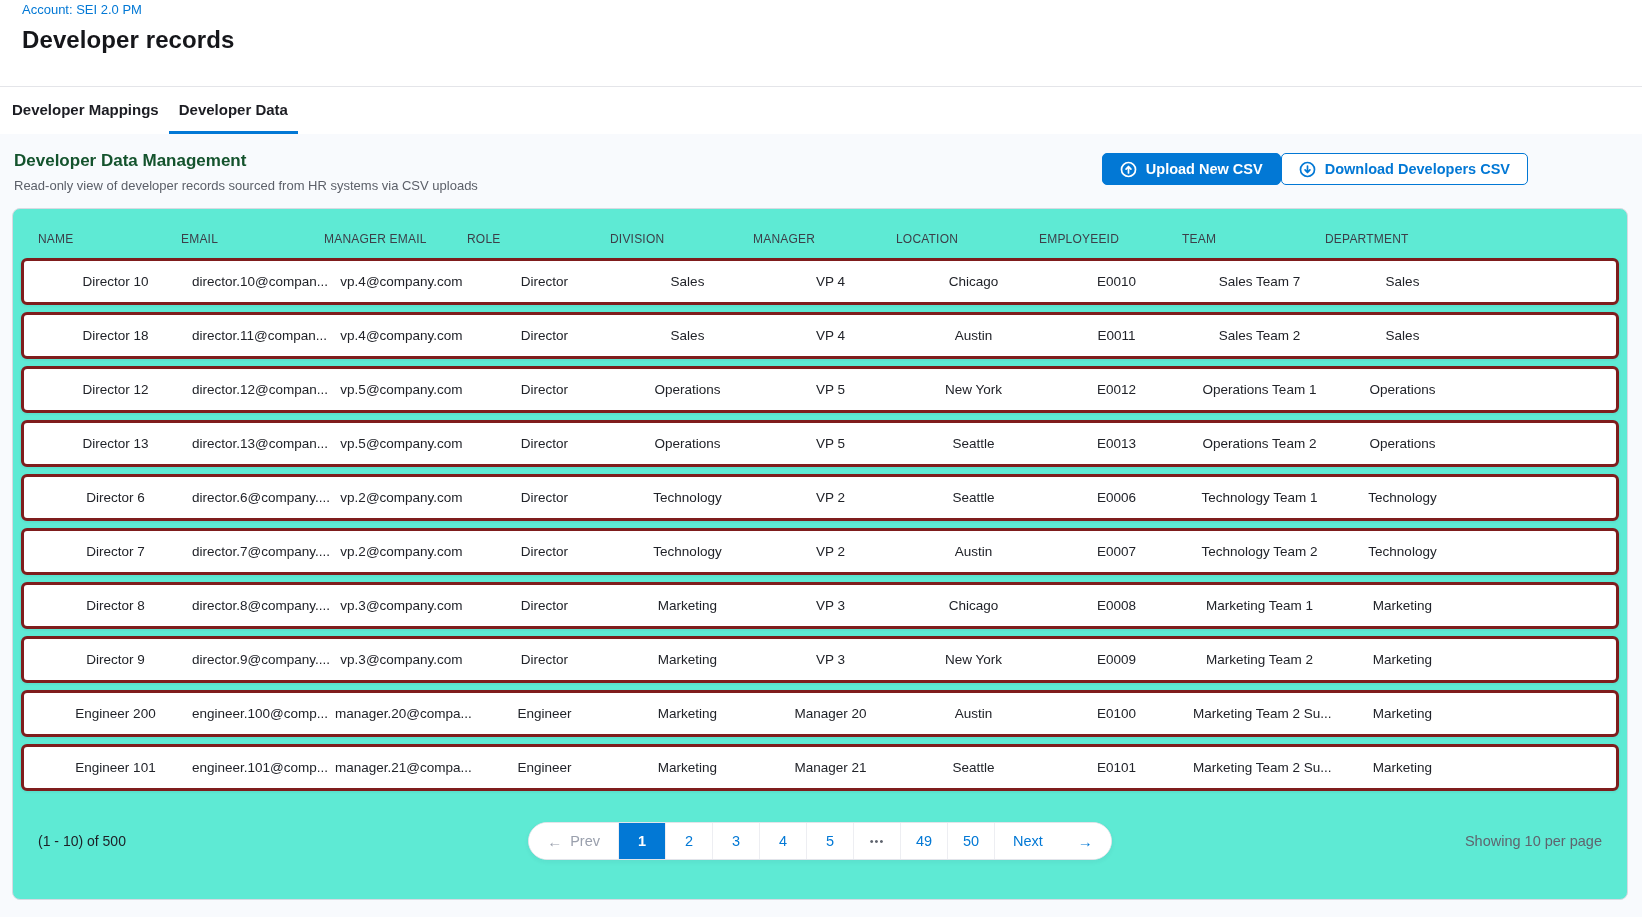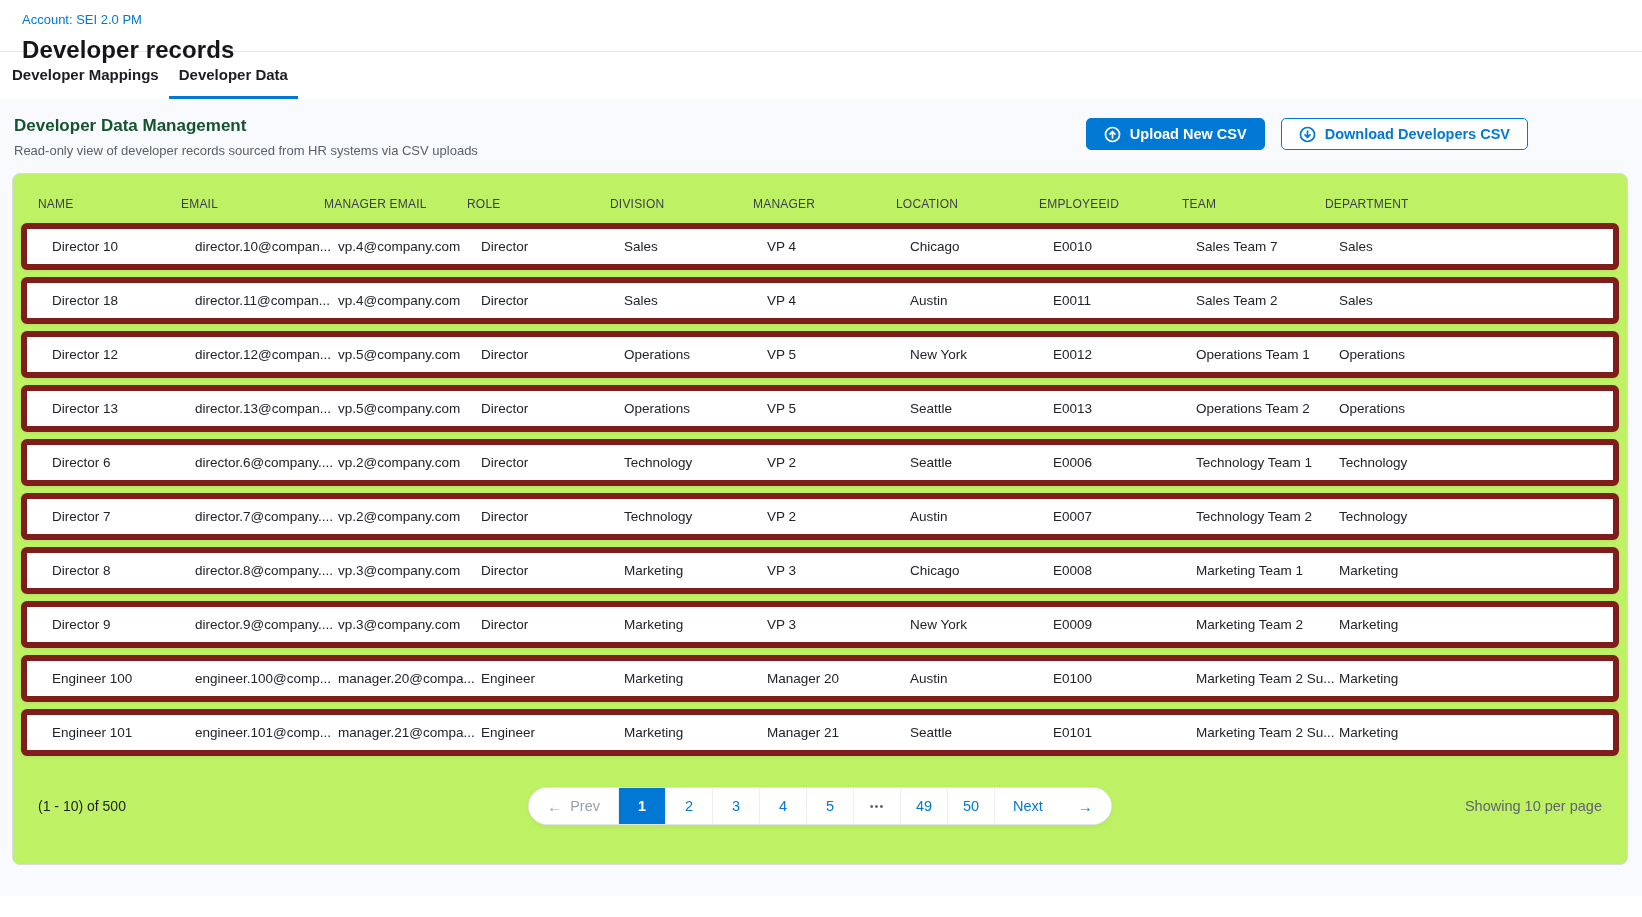--- a/index.html
+++ b/index.html
@@ -5,45 +5,45 @@
   * { box-sizing: border-box; margin: 0; padding: 0; }
   html, body { width: 1642px; height: 917px; }
   body {
     font-family: "Liberation Sans", sans-serif;
     background: #ffffff;
     color: #1f2128;
     overflow: hidden;
   }
 
   
-  .page-header { background: #fff; padding: 10px 24px 0 22px; height: 52px; border-bottom: 1px solid #e4e5e9; }
+  .page-header { background: #fff; padding: 0 24px 0 22px; height: 87px; border-bottom: 1px solid #e4e5e9; }
   .account-link { color: #0278d5; font-size: 13px; text-decoration: none; display: inline-block; cursor: pointer; }
   .page-title { font-size: 24px; font-weight: 700; color: #15161a; margin-top: 8px; letter-spacing: .1px; }
 
   
   .tab-bar { background: #fff; height: 47px; display: flex; align-items: stretch; padding: 0 2px; }
   .tab { display: flex; align-items: center; padding: 0 10px; font-size: 15px; font-weight: 700; color: #1c1d23; border-bottom: 3px solid transparent; cursor: pointer; }
   .tab.active { border-bottom-color: #0278d5; }
 
   
   .content { background: #f8fafd; height: 797px; padding: 17px 14px 0 12px; }
   .section-row { display: flex; justify-content: space-between; align-items: flex-start; padding-left: 2px; }
   .section-title { font-size: 17px; font-weight: 700; color: #14532d; }
   .section-subtitle { font-size: 13px; color: #5c6069; margin-top: 7px; }
-  .actions { display: flex; gap: 16px; margin-right: 100px; margin-top: 2px; }
+  .actions { display: flex; gap: 0; margin-right: 100px; margin-top: 2px; }
   .btn { height: 32px; display: inline-flex; align-items: center; gap: 9px; border-radius: 5px; font-weight: 700; font-size: 14.5px; padding: 0 17px; cursor: pointer; font-family: "Liberation Sans", sans-serif; }
   .btn-primary { background: #0278d5; color: #fff; border: 1px solid #0278d5; }
   .btn-outline { background: #fff; color: #0278d5; border: 1.5px solid #0278d5; }
   .btn svg { display: block; }
 
   
-  .table-card { margin-top: 15px; background: #bef264; border: 1px solid #d8dae2; border-radius: 8px; padding: 8px 8px 0 8px; height: 692px; }
+  .table-card { margin-top: 15px; background: #5eead4; border: 1px solid #d8dae2; border-radius: 8px; padding: 8px 8px 0 8px; height: 692px; }
   .thead { display: grid; grid-template-columns: repeat(10, 143px); padding: 15px 0 12px 17px; }
   .th { font-size: 12px; letter-spacing: .2px; color: #3c3f49; font-weight: 500; text-transform: uppercase; white-space: nowrap; }
-  .row-card { display: grid; grid-template-columns: repeat(10, 143px); align-items: center; height: 47px; background: #fff; border: 6px solid #7f1d1d; border-radius: 6px; box-shadow: 0 1px 3px rgba(25,30,60,.08); margin-bottom: 7px; padding-left: 25px; }
+  .row-card { display: grid; grid-template-columns: repeat(10, 143px); align-items: center; height: 47px; background: #fff; border: 3px solid #7f1d1d; border-radius: 6px; box-shadow: 0 1px 3px rgba(25,30,60,.08); margin-bottom: 7px; padding-left: 25px; text-align: center; }
   .cell { font-size: 13.5px; color: #212329; white-space: nowrap; overflow: hidden; padding-right: 10px; }
 
   
   .table-footer { display: flex; align-items: center; padding: 24px 17px 0 17px; }
   .range-label { font-size: 14px; color: #1d1f26; flex: 1; }
   .per-page { font-size: 14.5px; color: #5f646e; flex: 1; text-align: right; }
   .pager { display: inline-flex; align-items: stretch; background: #fff; border: 1px solid #e2e4ea; border-radius: 999px; overflow: hidden; box-shadow: 0 2px 5px rgba(30,35,60,.06); height: 38px; }
   .pg-item { min-width: 47px; padding: 0 13px; display: inline-flex; align-items: center; justify-content: center; gap: 8px; font-size: 14.5px; color: #0278d5; background: #fff; border: none; border-right: 1px solid #edeef2; cursor: pointer; font-family: "Liberation Sans", sans-serif; }
   .pg-item:last-child { border-right: none; }
   .pg-prev { color: #9aa0ad; padding: 0 18px; }
@@ -198,21 +198,21 @@
           <div class="cell">vp.3@company.com</div>
           <div class="cell">Director</div>
           <div class="cell">Marketing</div>
           <div class="cell">VP 3</div>
           <div class="cell">New York</div>
           <div class="cell">E0009</div>
           <div class="cell">Marketing Team 2</div>
           <div class="cell">Marketing</div>
         </div>
         <div class="row-card">
-          <div class="cell">Engineer 100</div>
+          <div class="cell">Engineer 200</div>
           <div class="cell">engineer.100@comp...</div>
           <div class="cell">manager.20@compa...</div>
           <div class="cell">Engineer</div>
           <div class="cell">Marketing</div>
           <div class="cell">Manager 20</div>
           <div class="cell">Austin</div>
           <div class="cell">E0100</div>
           <div class="cell">Marketing Team 2 Su...</div>
           <div class="cell">Marketing</div>
         </div>

